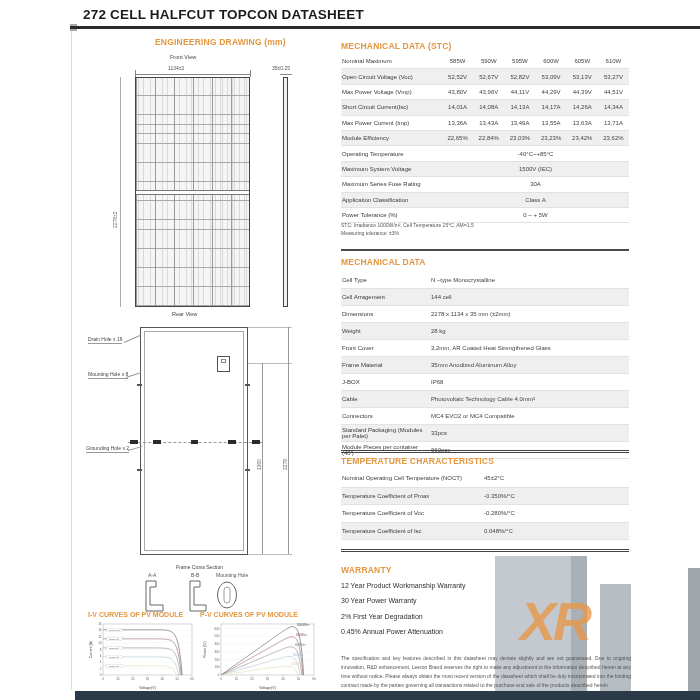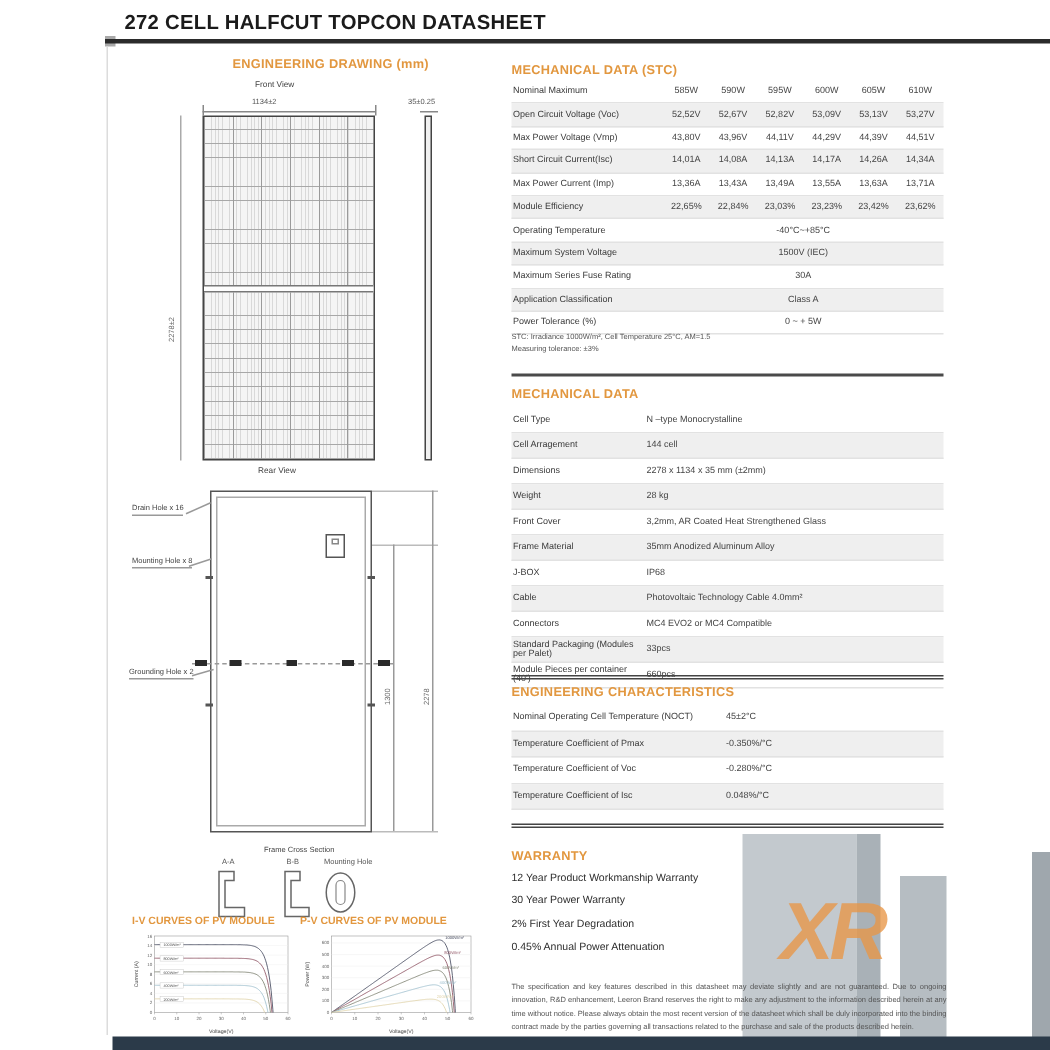--- a/index.html
+++ b/index.html
@@ -373,21 +373,21 @@
       <div class="mlbl">Standard Packaging (Modules per Palet)</div>
       <div class="mval">33pcs</div>
     </div>
     <div class="mrow">
       <div class="mlbl">Module Pieces per container (40')</div>
       <div class="mval">660pcs</div>
     </div>
   </div>
 <div class="divider2" style="top:450px;"></div>
 
-<div class="ohead" style="left:341px;top:456px;">ENGINEERING CHARACTERISTICS</div>
+<div class="ohead" style="left:341px;top:456px;">TEMPERATURE CHARACTERISTICS</div>
 <div class="ttable">
     <div class="trow">
       <div class="tlbl">Nominal Operating Cell Temperature (NOCT)</div>
       <div class="tval">45±2°C</div>
     </div>
     <div class="trow">
       <div class="tlbl">Temperature Coefficient of Pmax</div>
       <div class="tval">-0.350%/°C</div>
     </div>
     <div class="trow">

